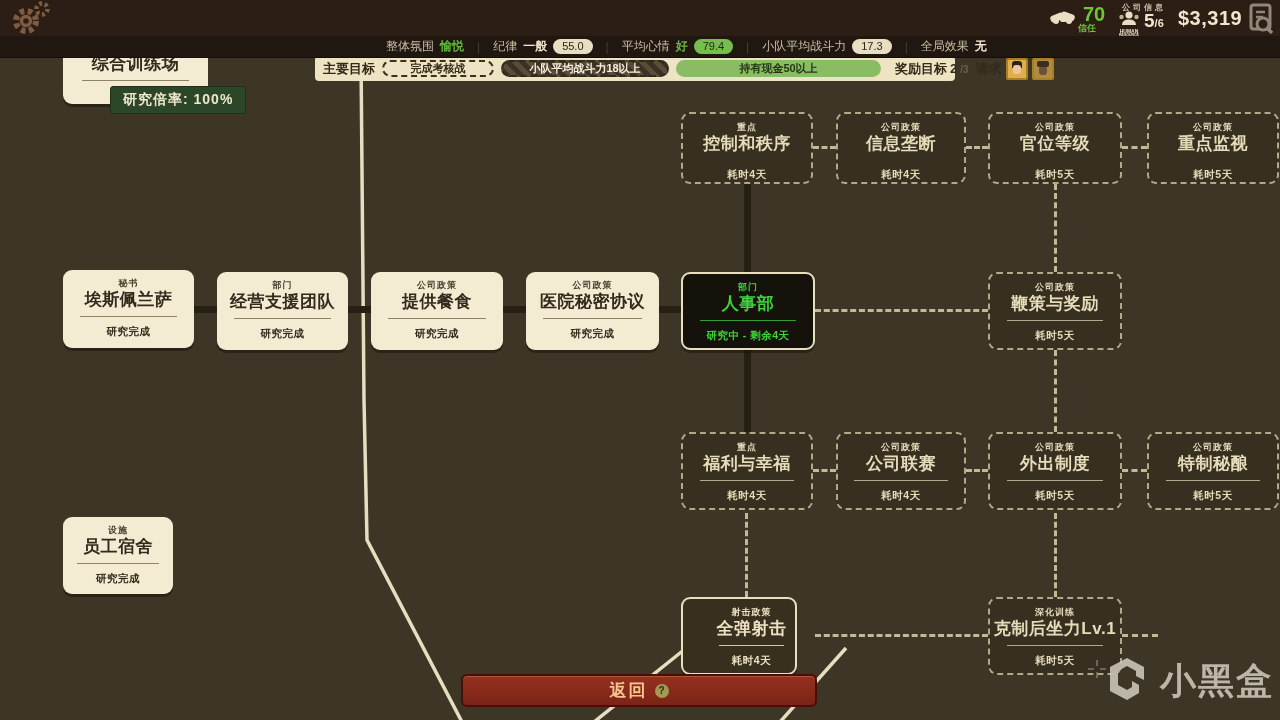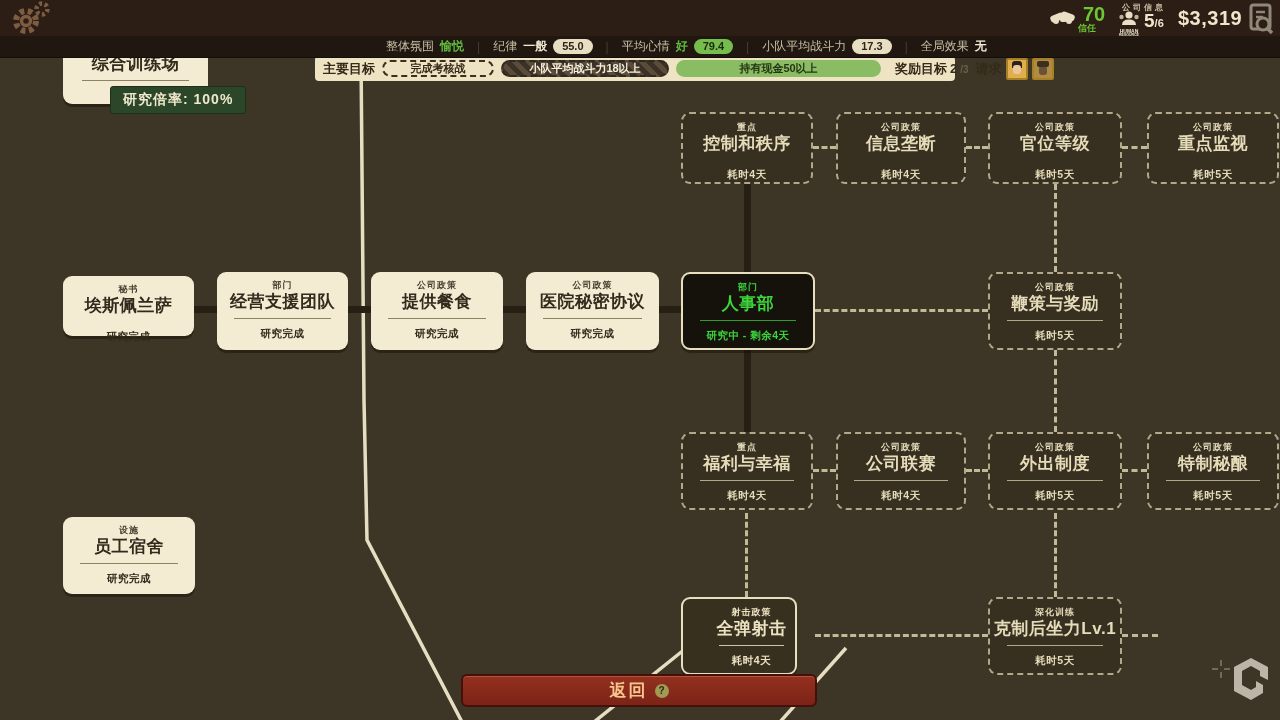--- a/index.html
+++ b/index.html
@@ -25,21 +25,21 @@
   #hr-max{font-size:11px;font-weight:700;margin-top:6px;}
   #money-display{position:absolute;left:1178px;top:7px;font-size:20px;font-weight:700;color:#efe6cb;letter-spacing:.5px;}
   #inspect-icon{position:absolute;left:1248px;top:3px;cursor:pointer;}
   .hr-icon-txt{font-size:5px;font-weight:700;color:#efe6cb;line-height:4px;text-align:center;}
   
   #stats-items{position:absolute;left:386px;top:0;height:21px;display:flex;align-items:center;gap:13px;
                font-size:12px;color:#c9bfa4;white-space:nowrap;}
   .stat-group{display:flex;align-items:center;gap:6px;}
   .stat-val.green{color:#61b93e;font-weight:700;}
   .stat-val.white{color:#f2ead3;font-weight:700;}
-  .stat-pill{border-radius:9px;padding:1px 9px;font-size:11px;font-weight:700;line-height:13px;}
+  .stat-pill{border-radius:9px;padding:1px 9px;font-size:11px;font-weight:400;line-height:13px;}
   .stat-pill.cream{background:#e8dfc2;color:#2e2518;}
   .stat-pill.green{background:#76bd4e;color:#1c2b10;}
   .sep{color:#4a3d2f;font-size:12px;}
   
   #objectives-bar{position:absolute;left:315px;top:56px;width:640px;height:25px;background:#eee4c4;
                   border-radius:4px;z-index:40;display:flex;align-items:center;padding:0 8px;box-sizing:border-box;gap:7px;}
   #objectives-title{font-size:13px;font-weight:700;color:#342a1a;white-space:nowrap;}
   .goal-pill{height:17px;border-radius:9px;display:flex;align-items:center;justify-content:center;
              font-size:11px;font-weight:700;box-sizing:border-box;white-space:nowrap;}
   .goal-pill.dashed{width:112px;border:2px dashed #3a3020;color:#342a1a;background:#eee4c4;}
@@ -155,21 +155,21 @@
         <div class="title">官位等级</div>
         <div class="divider"></div>
         <div class="status">耗时5天</div>
       </div>
       <div class="node locked" style="left: 1147px; top: 112px; width: 132px; height: 72px;">
         <div class="cat">公司政策</div>
         <div class="title">重点监视</div>
         <div class="divider"></div>
         <div class="status">耗时5天</div>
       </div>
-      <div class="node done" style="left: 63px; top: 276px; width: 131px; height: 60px; font-family: Liberation Serif, serif;">
+      <div class="node done" style="left: 63px; top: 270px; width: 131px; height: 78px; font-family: Liberation Serif, serif;">
         <div class="cat">秘书</div>
         <div class="title">埃斯佩兰萨</div>
         <div class="divider"></div>
         <div class="status">研究完成</div>
       </div>
       <div class="node done" style="left: 217px; top: 272px; width: 131px; height: 78px;">
         <div class="cat">部门</div>
         <div class="title">经营支援团队</div>
         <div class="divider"></div>
         <div class="status">研究完成</div>
@@ -215,21 +215,21 @@
         <div class="title">外出制度</div>
         <div class="divider"></div>
         <div class="status">耗时5天</div>
       </div>
       <div class="node locked" style="left: 1147px; top: 432px; width: 132px; height: 78px;">
         <div class="cat">公司政策</div>
         <div class="title">特制秘酿</div>
         <div class="divider"></div>
         <div class="status">耗时5天</div>
       </div>
-      <div class="node done" style="left: 63px; top: 517px; width: 132px; height: 77px;">
+      <div class="node done" style="left: 63px; top: 517px; width: 110px; height: 77px;">
         <div class="cat">设施</div>
         <div class="title">员工宿舍</div>
         <div class="divider"></div>
         <div class="status">研究完成</div>
       </div>
       <div class="node available" style="left: 681px; top: 597px; width: 116px; height: 78px; padding-left: 25px;">
         <div class="cat">射击政策</div>
         <div class="title">全弹射击</div>
         <div class="divider"></div>
         <div class="status">耗时4天</div>
@@ -359,15 +359,16 @@
   </div>
 
   <div id="watermark">
     <div style="position:relative;">
       <div class="wm-dash-v"></div>
       <div class="wm-dash-h"></div>
       <svg width="44" height="46" viewBox="0 0 44 46">
         <path d="M21 2 L38 11 V24 L30 20 V15 L21 10 L12 15 V29 L21 34 L26 31 V25 L33 29 V37 L21 44 L4 35 V11 Z" fill="#c6c1b2"></path>
       </svg>
     </div>
+    <div id="watermark-text">小黑盒</div>
   </div>
 
 </div>
 
 </body></html>

